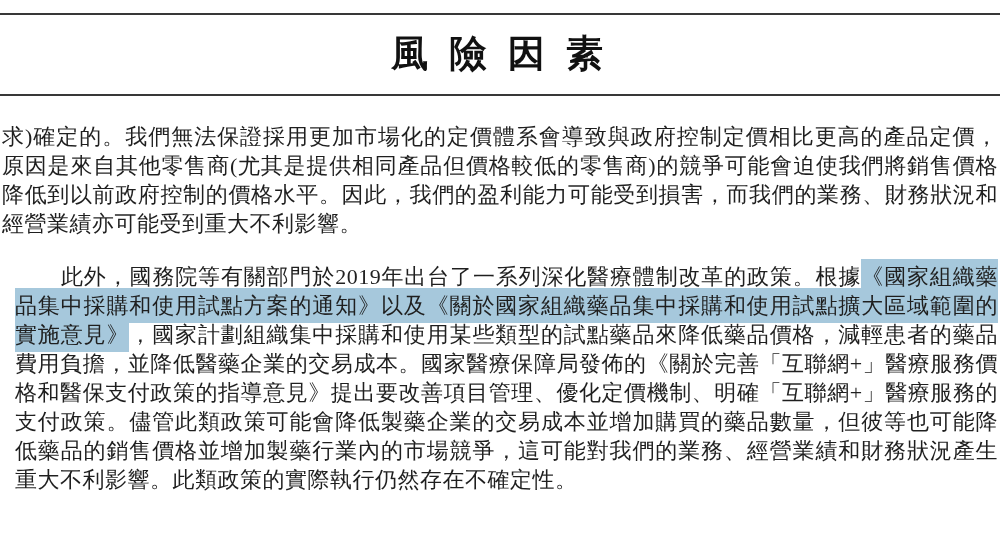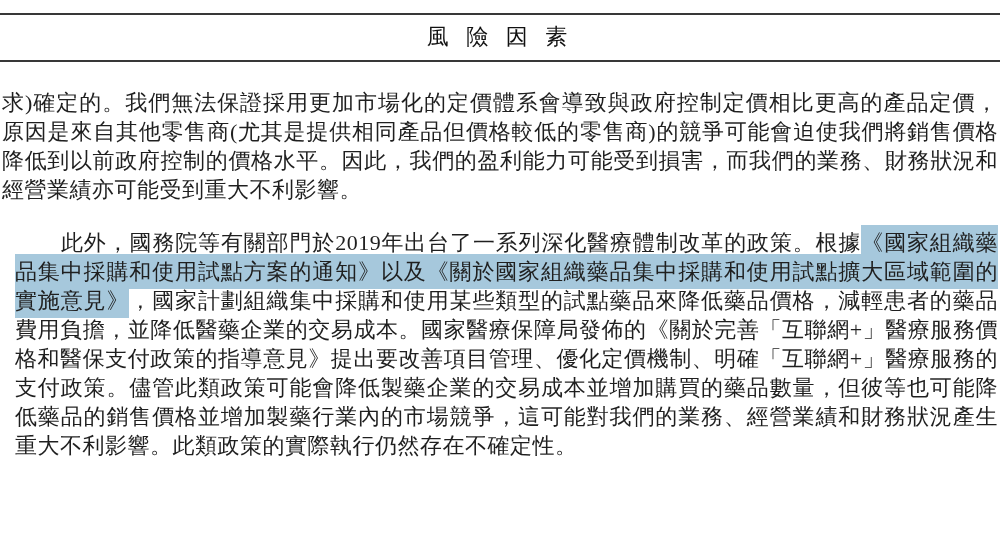--- a/index.html
+++ b/index.html
@@ -20,23 +20,23 @@
   .rule {
     height: 2px;
     background: #383838;
     width: 100%;
   }
   .title-row {
     text-align: center;
     padding: 5px 0 6px 0;
   }
   .page-title {
-    margin: 0;
-    font-size: 22px;
-    font-weight: normal;
+    margin: 17px;
+    font-size: 37px;
+    font-weight: bold;
     letter-spacing: 6px;
     color: #111111;
     line-height: 34px;
     white-space: pre;
   }
   .content {
     margin-top: 26px;
     padding: 0 2px;
     font-size: 22px;
     line-height: 29px;

